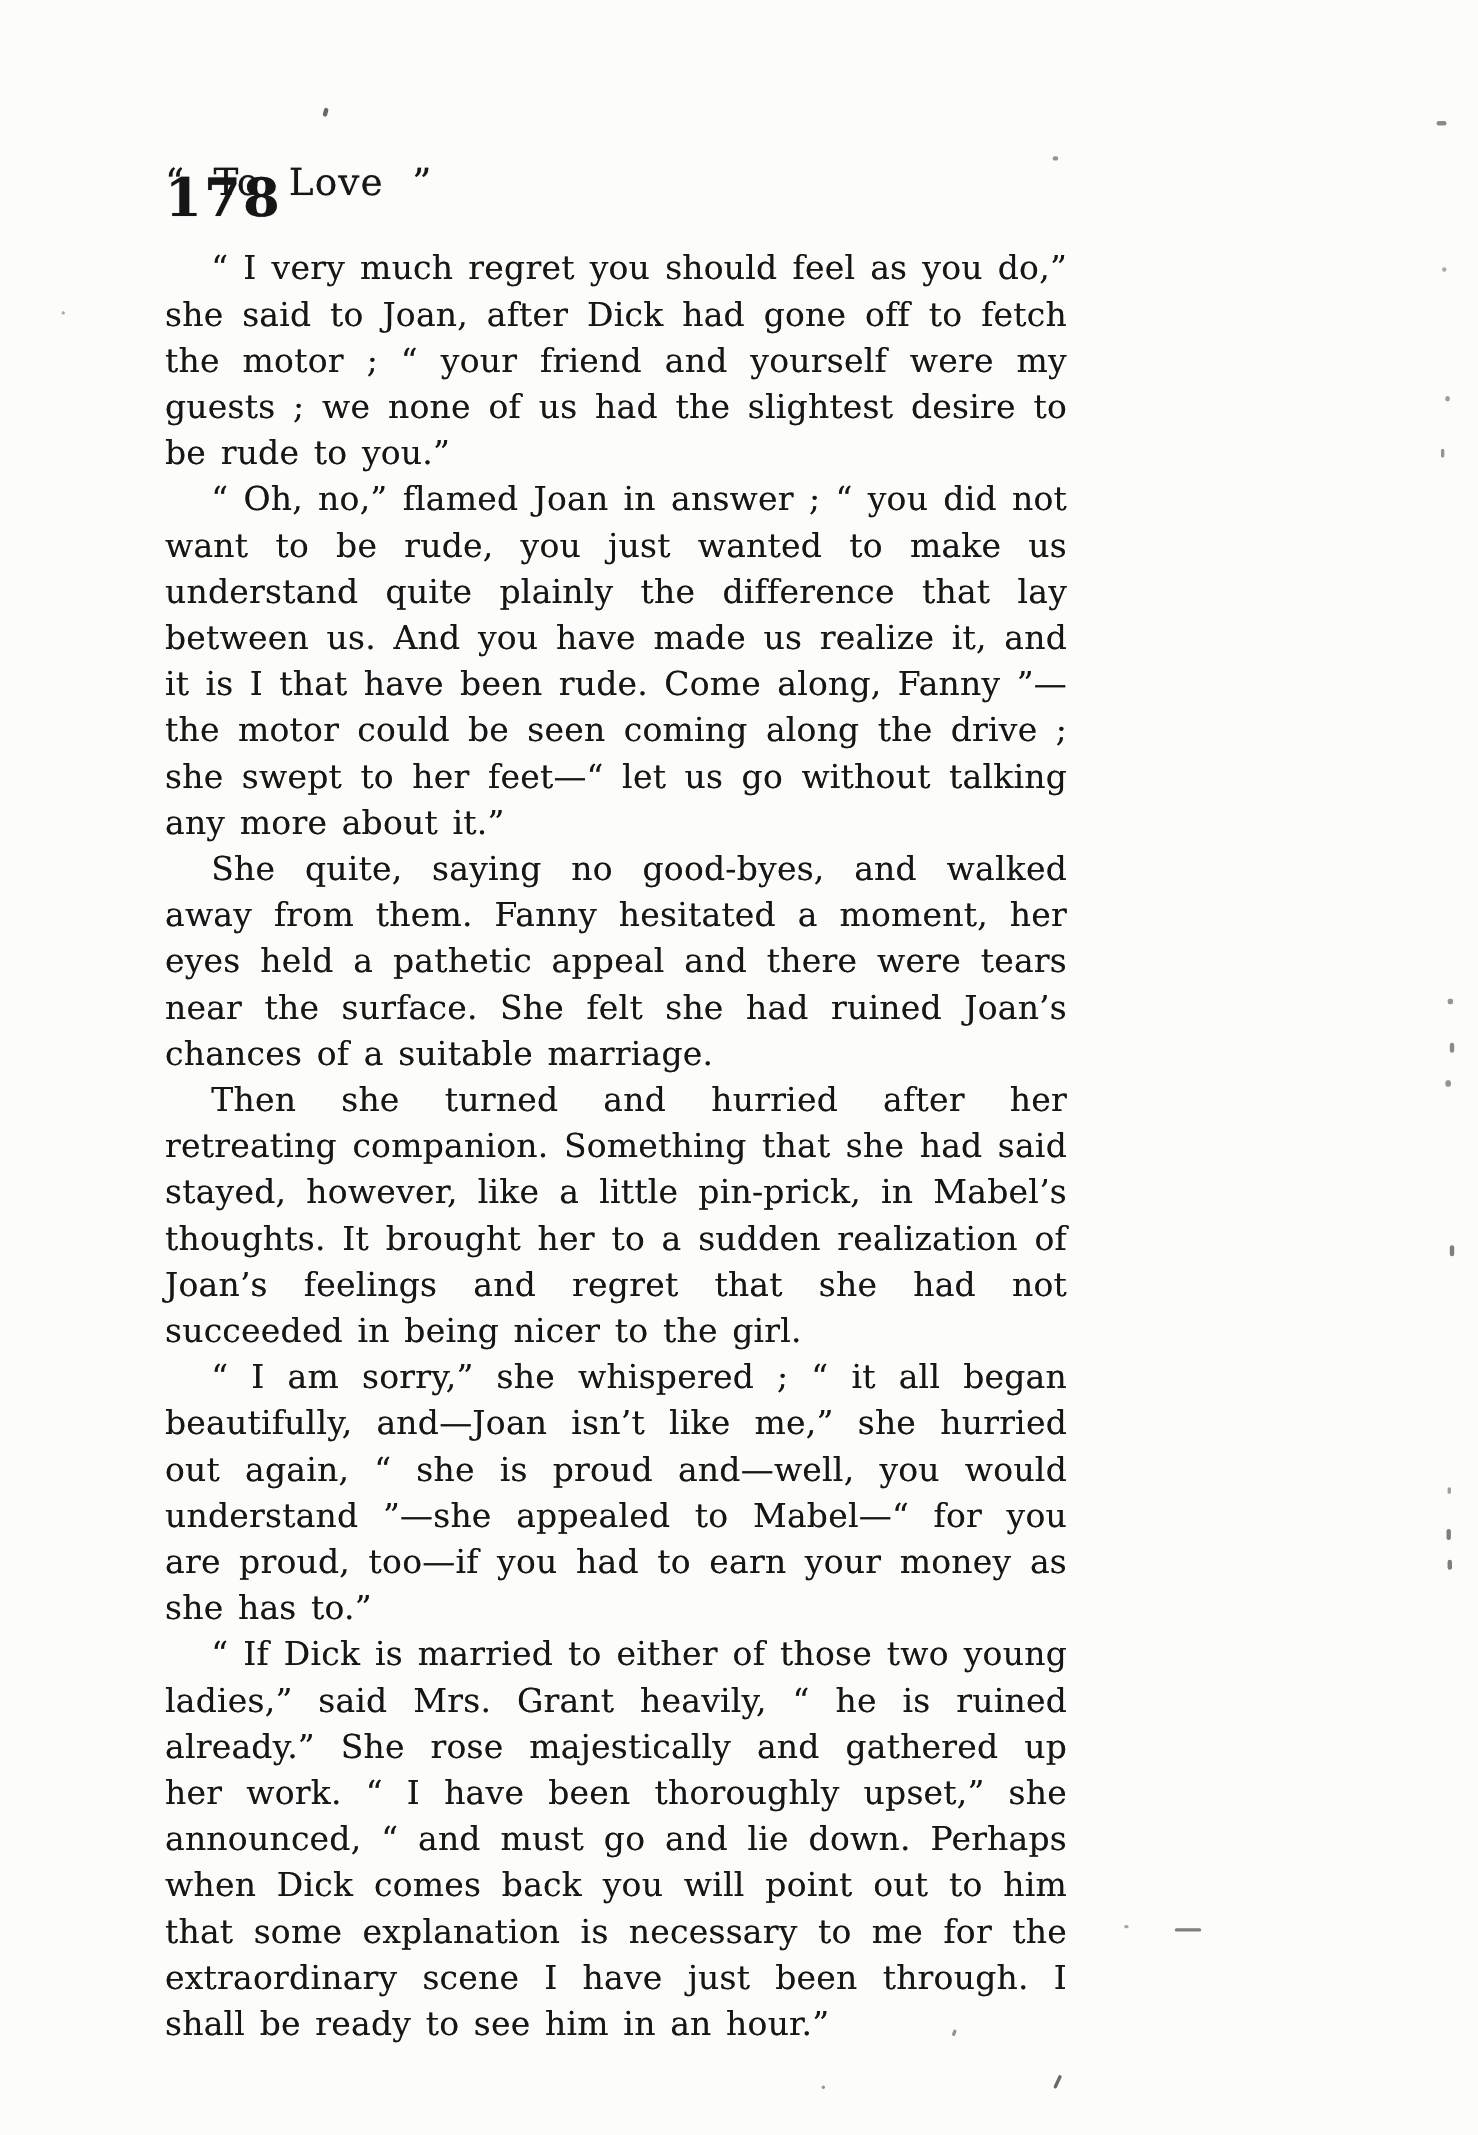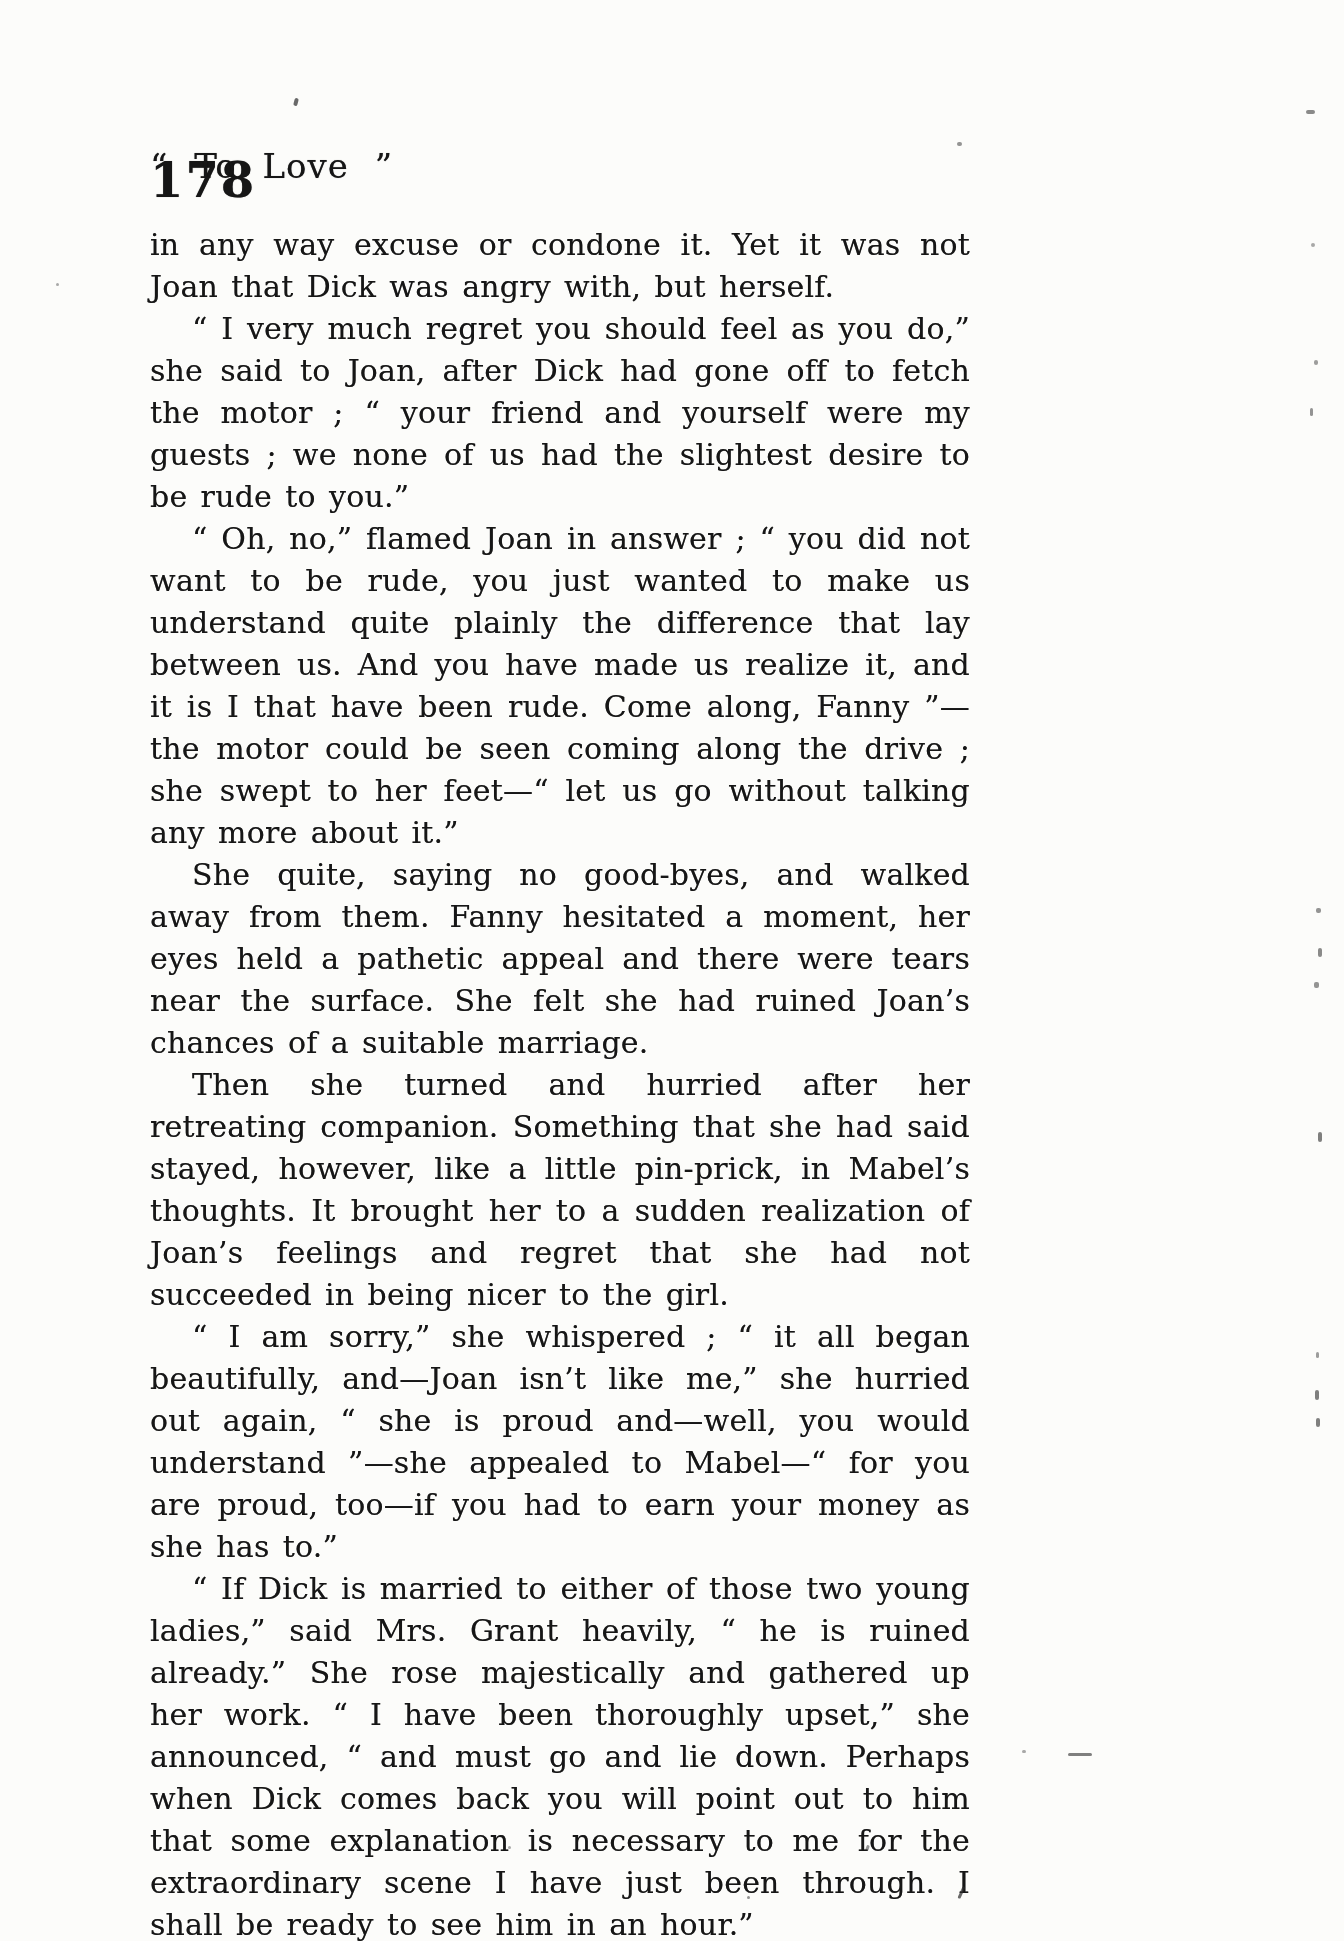--- a/index.html
+++ b/index.html
@@ -43,21 +43,20 @@
 <body>
 
 <div class="page">
 
   <div class="header">
     <span class="pagenum">178</span>
     <span class="title">“ To Love ”</span>
   </div>
 
   <div class="bodytext">
-    <p class="noindent">in any way excuse or condone it.  Yet it was not Joan that Dick was angry with, but herself.</p>
     <p>“ I very much regret you should feel as you do,” she said to Joan, after Dick had gone off to fetch the motor ; “ your friend and yourself were my guests ; we none of us had the slightest desire to be rude to you.”</p>
     <p>“ Oh, no,” flamed Joan in answer ; “ you did not want to be rude, you just wanted to make us understand quite plainly the difference that lay between us.  And you have made us realize it, and it is I that have been rude.  Come along, Fanny ”—the motor could be seen coming along the drive ; she swept to her feet—“ let us go without talking any more about it.”</p>
     <p>She quite, saying no good-byes, and walked away from them.  Fanny hesitated a moment, her eyes held a pathetic appeal and there were tears near the surface.  She felt she had ruined Joan’s chances of a suitable marriage.</p>
     <p>Then she turned and hurried after her retreating companion.  Something that she had said stayed, however, like a little pin-prick, in Mabel’s thoughts.  It brought her to a sudden realization of Joan’s feelings and regret that she had not succeeded in being nicer to the girl.</p>
     <p>“ I am sorry,” she whispered ; “ it all began beautifully, and—Joan isn’t like me,” she hurried out again, “ she is proud and—well, you would understand ”—she appealed to Mabel—“ for you are proud, too—if you had to earn your money as she has to.”</p>
     <p>“ If Dick is married to either of those two young ladies,” said Mrs. Grant heavily, “ he is ruined already.”  She rose majestically and gathered up her work.  “ I have been thoroughly upset,” she announced, “ and must go and lie down.  Perhaps when Dick comes back you will point out to him that some explanation is necessary to me for the extraordinary scene I have just been through.  I shall be ready to see him in an hour.”</p>
 
   </div>
 
   <div class="speck" style="left:294px;top:98px;width:4px;height:8px;opacity:.7;transform:rotate(15deg);"></div>

